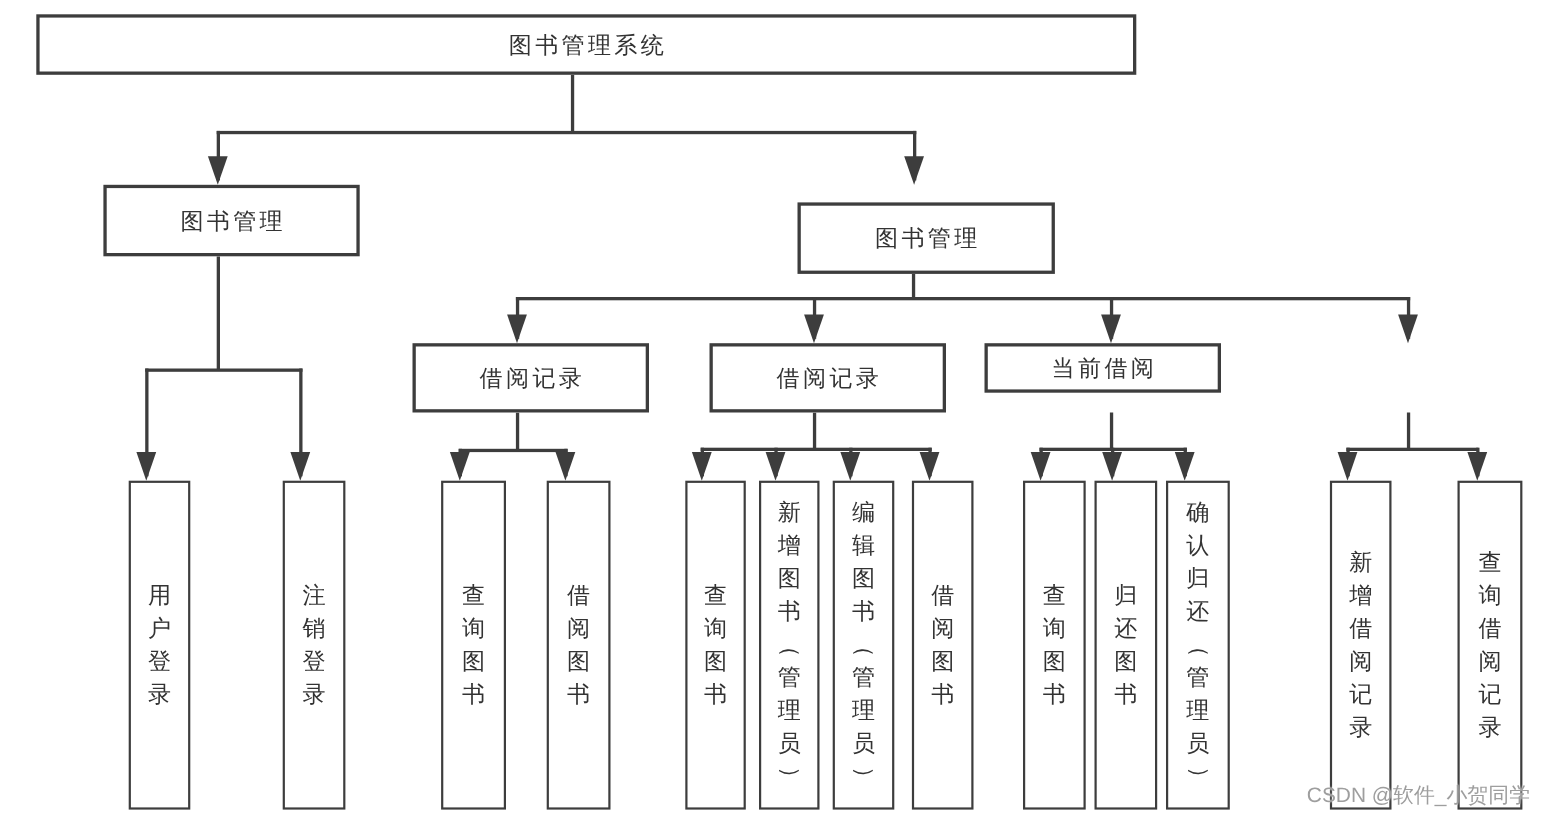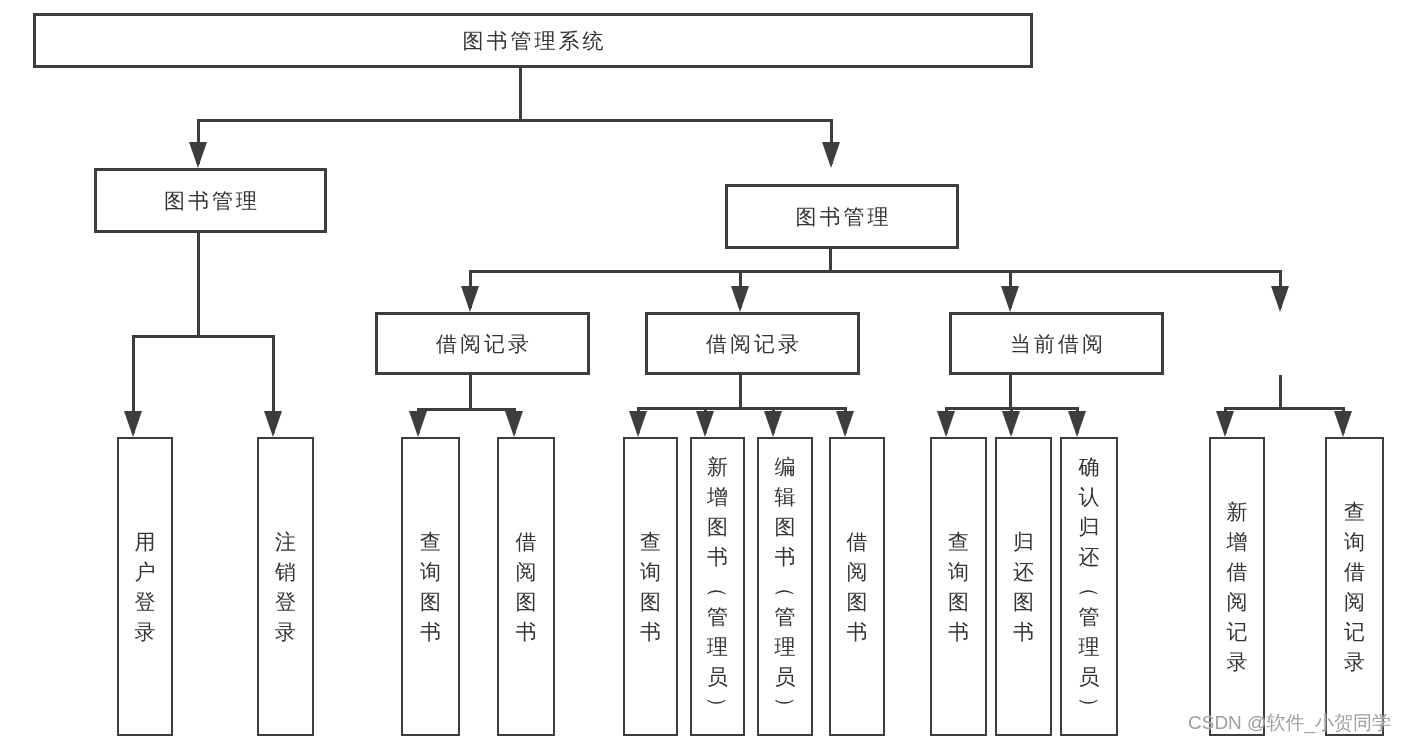--- a/index.html
+++ b/index.html
@@ -72,21 +72,21 @@
   <div class="node" style="left:713px;top:184px;width:234px;height:65px">
     <span>图书管理</span>
   </div>
 
   <div class="node" style="left:363px;top:312px;width:215px;height:63px">
     <span>借阅记录</span>
   </div>
   <div class="node" style="left:633px;top:312px;width:215px;height:63px">
     <span>借阅记录</span>
   </div>
-  <div class="node" style="left:937px;top:312px;width:215px;height:63px">
+  <div class="node" style="left:883px;top:312px;width:215px;height:45px">
     <span>当前借阅</span>
   </div>
 
   <div class="node leaf" style="left:105px;top:437px;width:56px;height:299px">
     <span class="vtext">
         <span class="vch">用</span>
         <span class="vch">户</span>
         <span class="vch">登</span>
         <span class="vch">录</span>
       </span>

